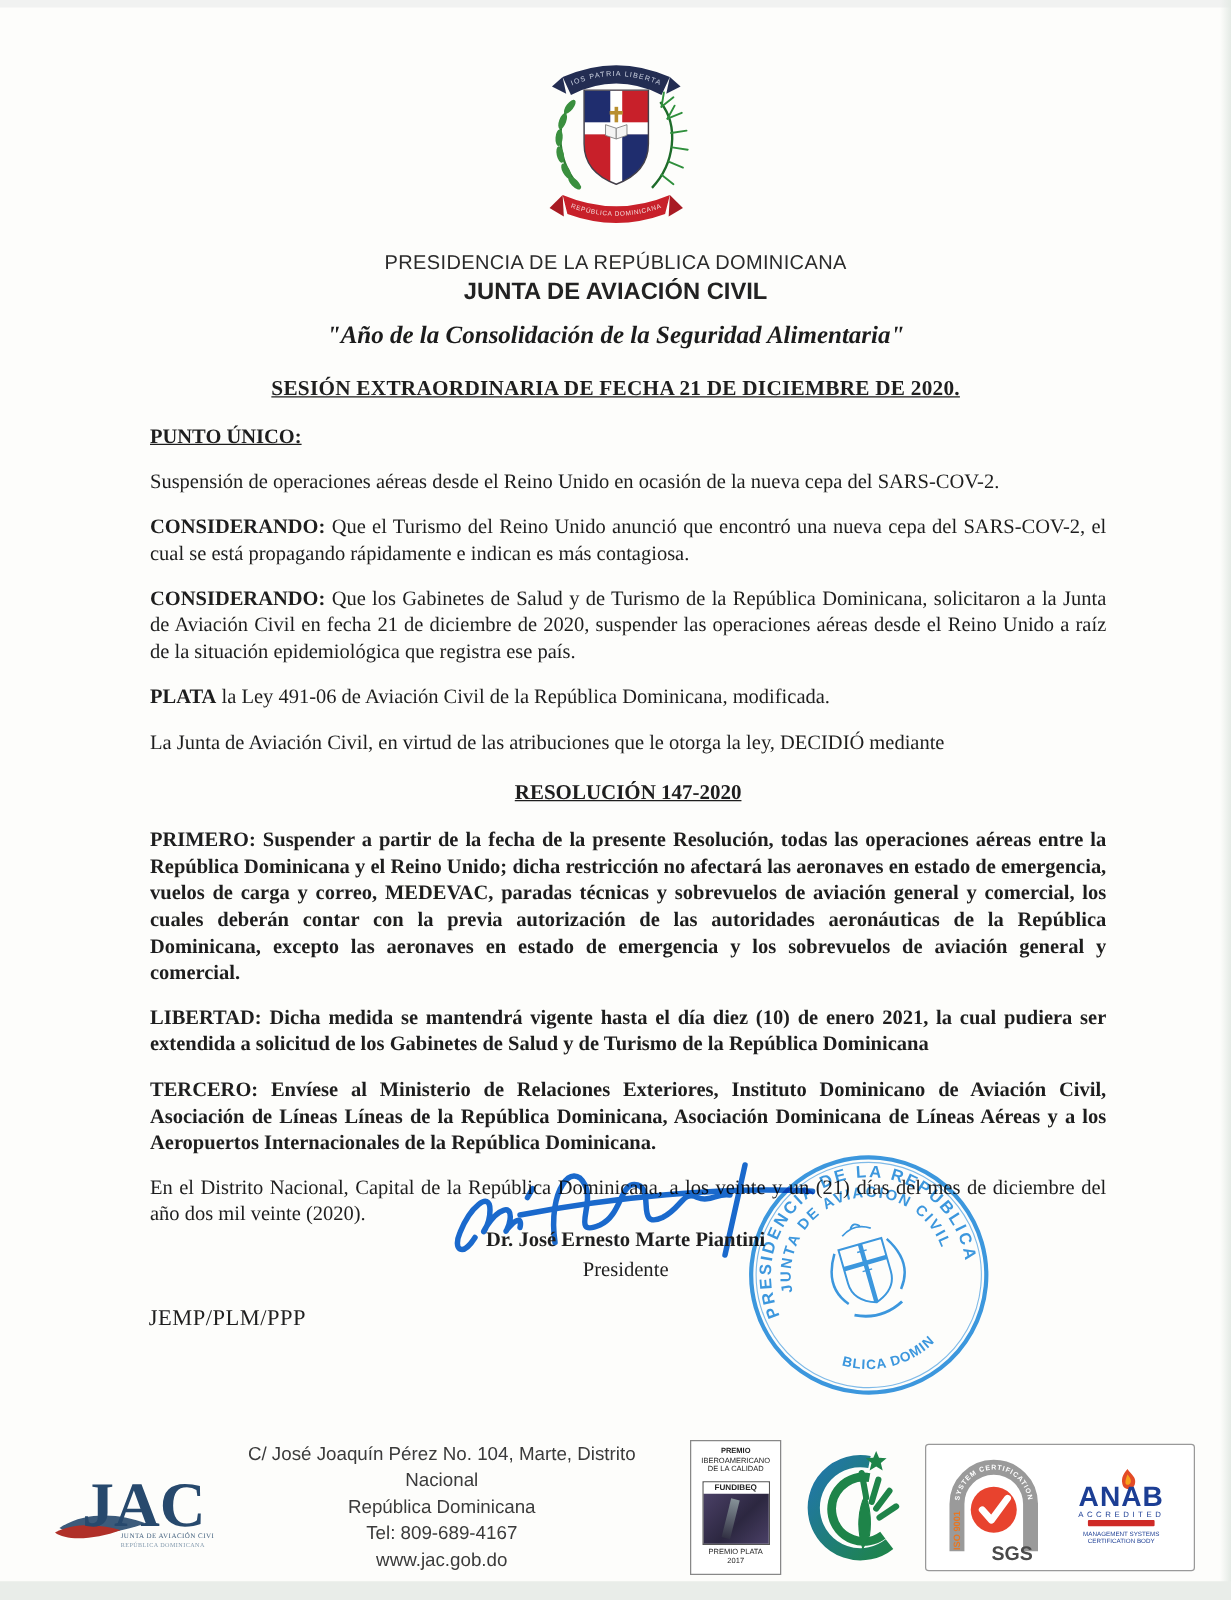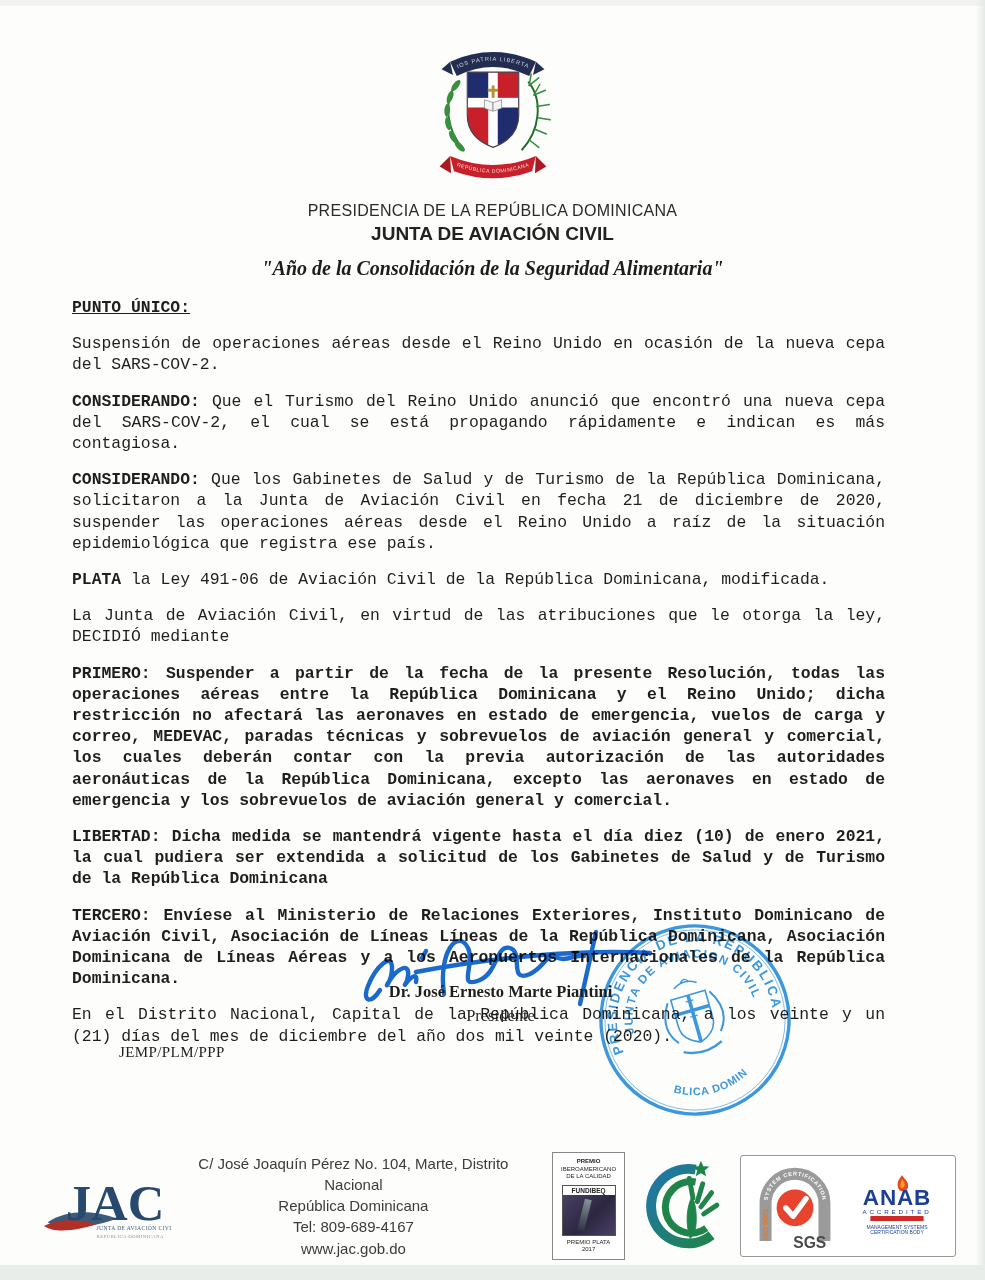--- a/index.html
+++ b/index.html
@@ -13,33 +13,33 @@
   
   .coat{display:block;margin:34px auto 0;}
   .title1{text-align:center;font-family:"Liberation Sans",sans-serif;font-size:16px;
           letter-spacing:.3px;color:#2a2a2a;margin-top:6px;}
   .title2{text-align:center;font-family:"Liberation Sans",sans-serif;font-size:19px;
           font-weight:bold;color:#222;margin-top:3px;}
   .motto{text-align:center;font-size:20px;font-weight:bold;font-style:italic;margin-top:12px;color:#1c1c1c;}
   .session{text-align:center;font-size:17px;font-weight:bold;margin-top:21px;
            text-decoration:underline;letter-spacing:.2px;}
   
-  .doc-body{padding:17px 100px 0 72px;font-size:16.4px;line-height:21.2px;text-align:justify;font-family:Liberation Mono, monospace;}
+  .doc-body{padding:17px 100px 0 120px;font-size:16.4px;line-height:21.2px;text-align:justify;}
   .doc-body p{margin:0 0 15px 0;}
   .lead-underline{font-weight:bold;text-decoration:underline;}
   .res-title{text-align:center;font-weight:bold;text-decoration:underline;font-size:16.8px;
              margin:19px 0 17px 0;}
   .boldpara{font-weight:bold;}
   
   .sig-svg{position:absolute;left:358px;top:918px;mix-blend-mode:multiply;}
   .signer-name{position:absolute;left:0;top:982px;width:985px;text-align:center;
                font-weight:bold;font-size:16.5px;transform:translateX(8px);}
   .signer-title{position:absolute;left:0;top:1006px;width:985px;text-align:center;font-size:16.5px;
                 transform:translateX(8px);}
-  .initials{position:absolute;left:119px;top:1044px;font-size:15px;letter-spacing:.4px;}
+  .initials{position:absolute;left:119px;top:1044px;font-size:18px;letter-spacing:.4px;}
   .stamp{position:absolute;left:596px;top:921px;mix-blend-mode:multiply;opacity:.92;}
   
   .footer{position:absolute;left:44px;top:1152px;width:912px;display:flex;align-items:center;}
   .addr{width:372px;text-align:center;font-family:"Liberation Sans",sans-serif;font-size:15px;
         color:#3b3b3b;line-height:1.42;margin-left:14px;}
   .fundibeq{width:72px;border:1px solid #888;background:#fff;text-align:center;
             font-family:"Liberation Sans",sans-serif;padding:5px 3px;margin-left:30px;}
   .fb-tiny{font-size:6px;color:#222;line-height:1.25;}
   .fb-tiny.b{font-weight:bold;}
   .fb-square{margin:4px auto 3px;width:52px;border:1px solid #555;}
@@ -112,28 +112,30 @@
     <path d="M30,128 L19,139 L31,146 Z" fill="#a81b23"></path>
     <path d="M120,128 L131,139 L119,146 Z" fill="#a81b23"></path>
     <text font-family="Liberation Sans, sans-serif" font-size="5.4" fill="#f3dcdc" letter-spacing=".6">
       <textPath href="#botRibbonArc" xlink:href="#botRibbonArc" startOffset="50%" text-anchor="middle">REPÚBLICA DOMINICANA</textPath>
     </text>
   </svg>
 
   <div class="title1">PRESIDENCIA DE LA REPÚBLICA DOMINICANA</div>
   <div class="title2">JUNTA DE AVIACIÓN CIVIL</div>
   <div class="motto">"Año de la Consolidación de la Seguridad Alimentaria"</div>
+  <div class="session">SESIÓN EXTRAORDINARIA DE FECHA 21 DE DICIEMBRE DE 2020.</div>
 
   <div class="doc-body">
     <p><span class="lead-underline">PUNTO ÚNICO:</span></p>
     <p>Suspensión de operaciones aéreas desde el Reino Unido en ocasión de la nueva cepa del SARS-COV-2.</p>
     <p><b>CONSIDERANDO:</b> <span>Que el Turismo del Reino Unido anunció que encontró una nueva cepa del SARS-COV-2, el cual se está propagando rápidamente e indican es más contagiosa.</span></p>
     <p><b>CONSIDERANDO:</b> <span>Que los Gabinetes de Salud y de Turismo de la República Dominicana, solicitaron a la Junta de Aviación Civil en fecha 21 de diciembre de 2020, suspender las operaciones aéreas desde el Reino Unido a raíz de la situación epidemiológica que registra ese país.</span></p>
     <p><b>PLATA</b> <span>la Ley 491-06 de Aviación Civil de la República Dominicana, modificada.</span></p>
     <p>La Junta de Aviación Civil, en virtud de las atribuciones que le otorga la ley, DECIDIÓ mediante</p>
+    <div class="res-title">RESOLUCIÓN 147-2020</div>
     <p class="boldpara"><b>PRIMERO:</b> <span>Suspender a partir de la fecha de la presente Resolución, todas las operaciones aéreas entre la República Dominicana y el Reino Unido; dicha restricción no afectará las aeronaves en estado de emergencia, vuelos de carga y correo, MEDEVAC, paradas técnicas y sobrevuelos de aviación general y comercial, los cuales deberán contar con la previa autorización de las autoridades aeronáuticas de la República Dominicana, excepto las aeronaves en estado de emergencia y los sobrevuelos de aviación general y comercial.</span></p>
     <p class="boldpara"><b>LIBERTAD:</b> <span>Dicha medida se mantendrá vigente hasta el día diez (10) de enero 2021, la cual pudiera ser extendida a solicitud de los Gabinetes de Salud y de Turismo de la República Dominicana</span></p>
     <p class="boldpara"><b>TERCERO:</b> <span>Envíese al Ministerio de Relaciones Exteriores, Instituto Dominicano de Aviación Civil, Asociación de Líneas Líneas de la República Dominicana, Asociación Dominicana de Líneas Aéreas y a los Aeropuertos Internacionales de la República Dominicana.</span></p>
     <p>En el Distrito Nacional, Capital de la República Dominicana, a los veinte y un (21) días del mes de diciembre del año dos mil veinte (2020).</p>
   </div>
 
   <svg class="sig-svg" width="300" height="100" viewBox="0 0 300 100">
     <g fill="none" stroke="#1a6ad0" stroke-width="4.4" stroke-linecap="round" stroke-linejoin="round">
       <path d="M22,72 C12,88 4,82 10,68 C18,48 34,34 34,50 C34,64 24,74 32,62 C40,50 52,44 50,58 C49,66 44,70 49,64 C54,58 60,55 58,64"></path>
       <path d="M64,40 L68,33"></path>

